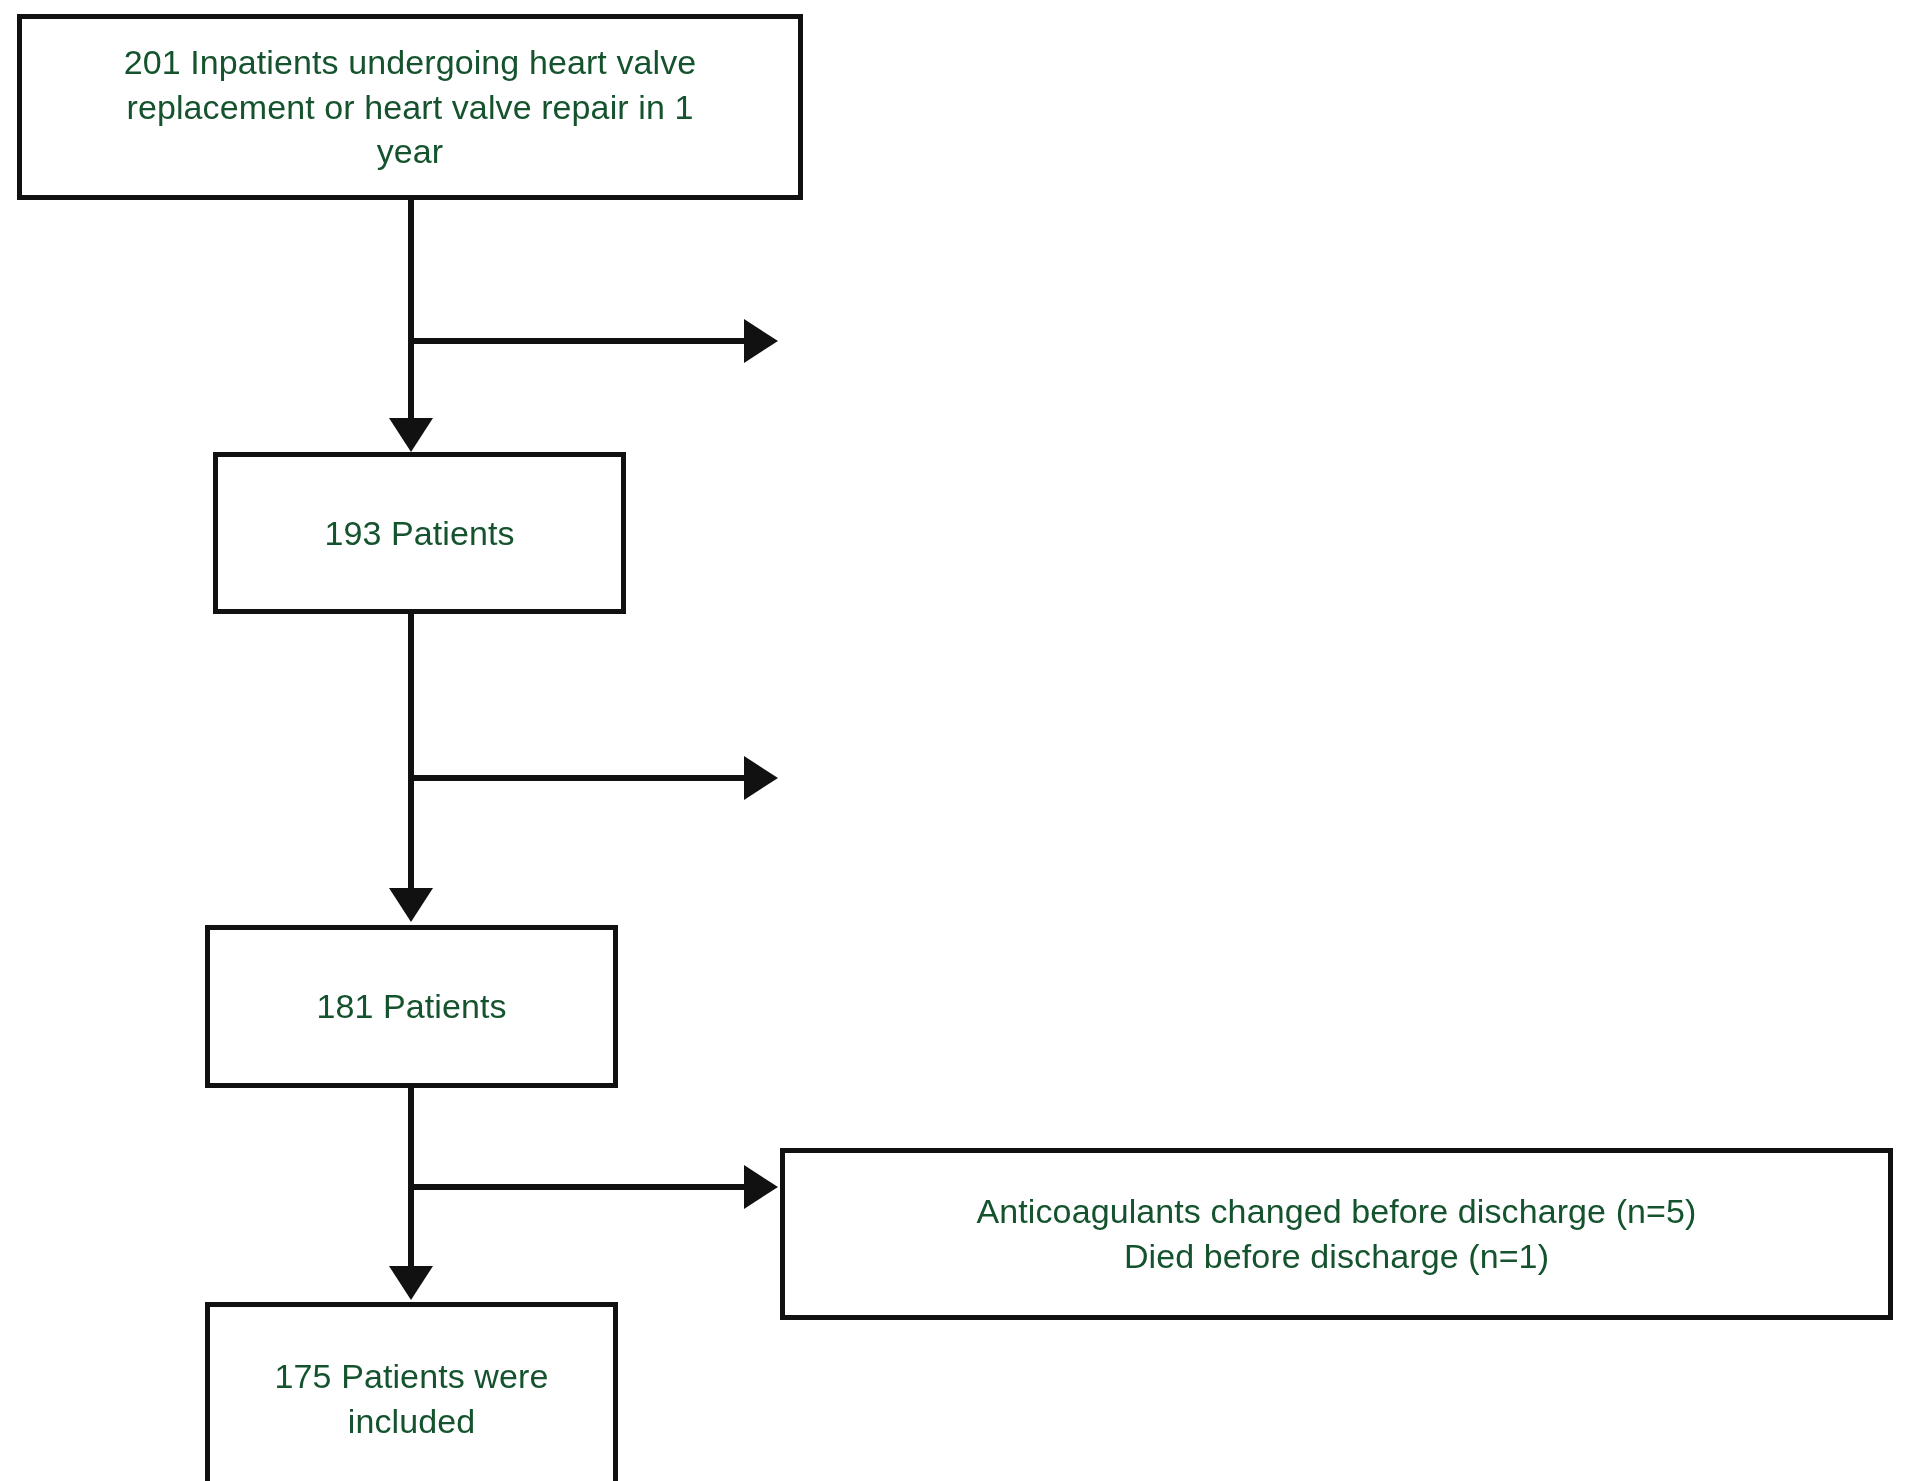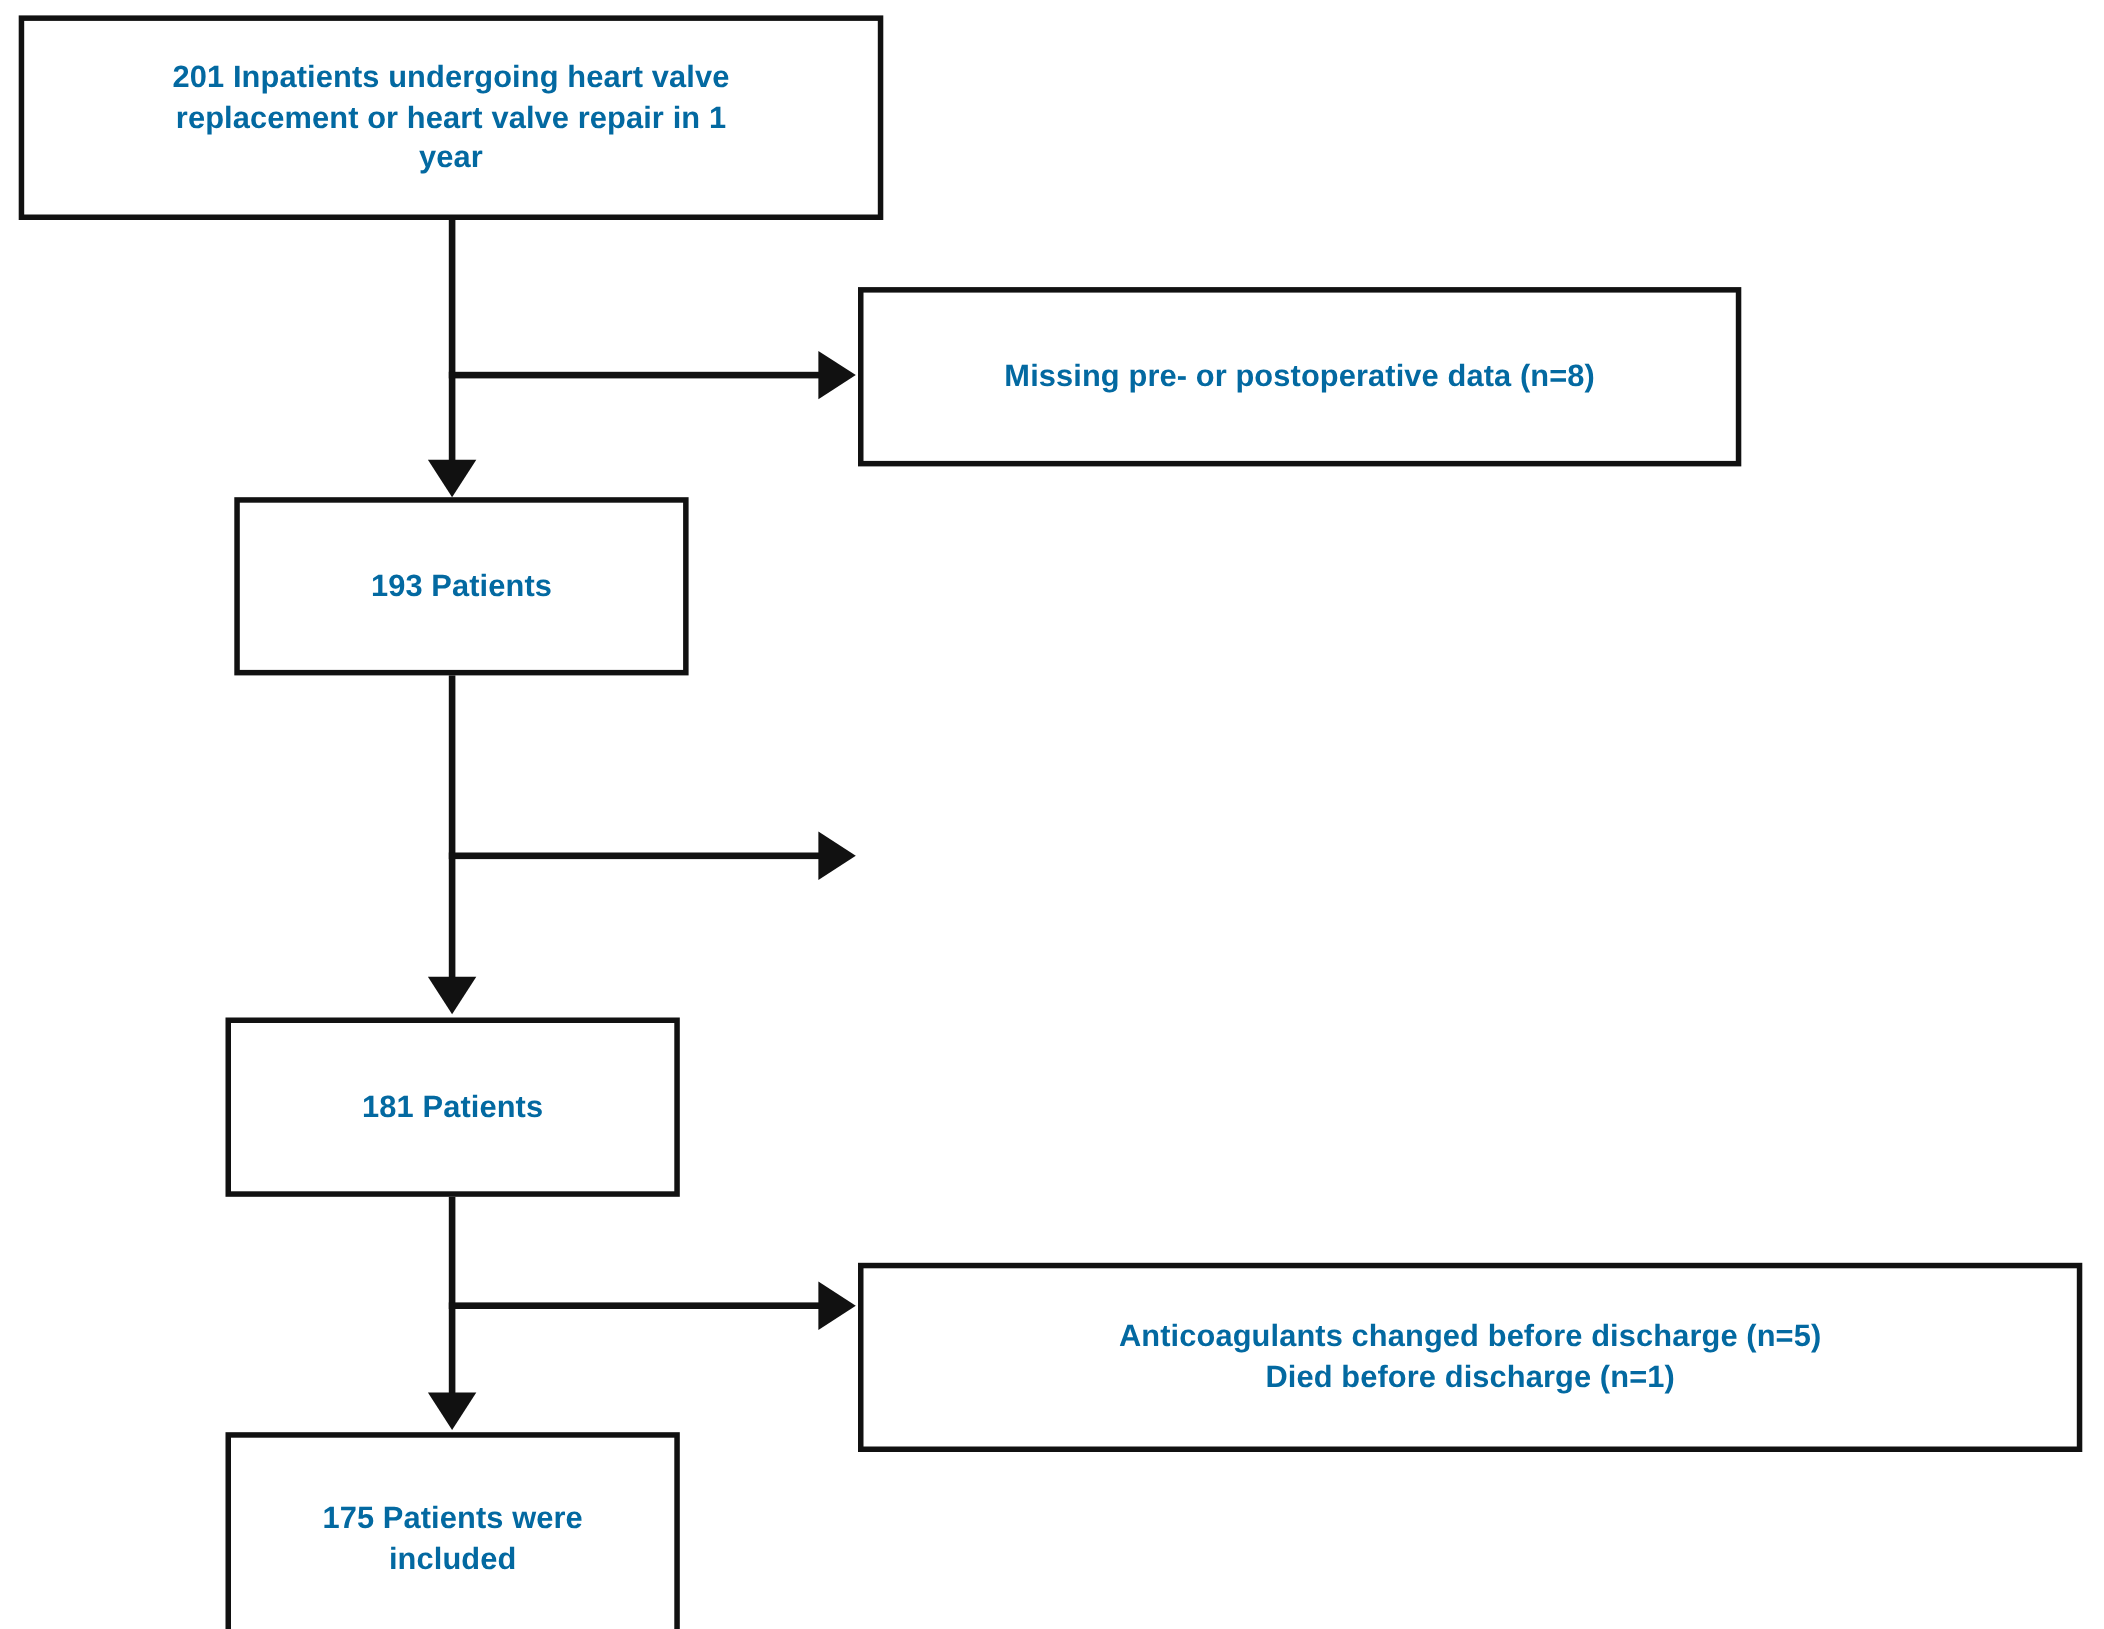--- a/index.html
+++ b/index.html
@@ -24,25 +24,25 @@
     box-sizing: border-box;
     border: 5px solid #111111;
     background: #ffffff;
     display: flex;
     align-items: center;
     justify-content: center;
     text-align: center;
     padding: 6px 18px;
   }
   .node-label {
-    font-size: 28px;
+    font-size: 34px;
     line-height: 1.32;
-    color: #0369a1;
+    color: #14532d;
     white-space: pre-line;
-    font-weight: 700;
+    font-weight: 400;
     letter-spacing: 0.1px;
   }
   
   #box-cohort-initial   { left: 17px;  top: 14px;   width: 786px; height: 186px; }
   #box-cohort-193       { left: 213px; top: 452px;  width: 413px; height: 162px; }
   #box-cohort-181       { left: 205px; top: 925px;  width: 413px; height: 163px; }
   #box-cohort-175       { left: 205px; top: 1302px; width: 413px; height: 194px; }
   #box-exclusion-1      { left: 780px; top: 261px;  width: 803px; height: 163px; }
   #box-exclusion-2      { left: 780px; top: 695px;  width: 803px; height: 163px; }
   #box-exclusion-3      { left: 780px; top: 1101px; width: 1113px; height: 172px; margin-top: 47px; }
@@ -99,23 +99,20 @@
 <body>
 
 <div id="flowchart-canvas">
 
   <div class="node-box" id="box-cohort-initial">
     <span class="node-label">201 Inpatients undergoing heart valve
 replacement or heart valve repair in 1
 year</span>
   </div>
 
-  <div class="node-box" id="box-exclusion-1">
-    <span class="node-label">Missing pre- or postoperative data (n=8)</span>
-  </div>
 
   <div class="node-box" id="box-cohort-193">
     <span class="node-label">193 Patients</span>
   </div>
 
 
   <div class="node-box" id="box-cohort-181">
     <span class="node-label">181 Patients</span>
   </div>
 

